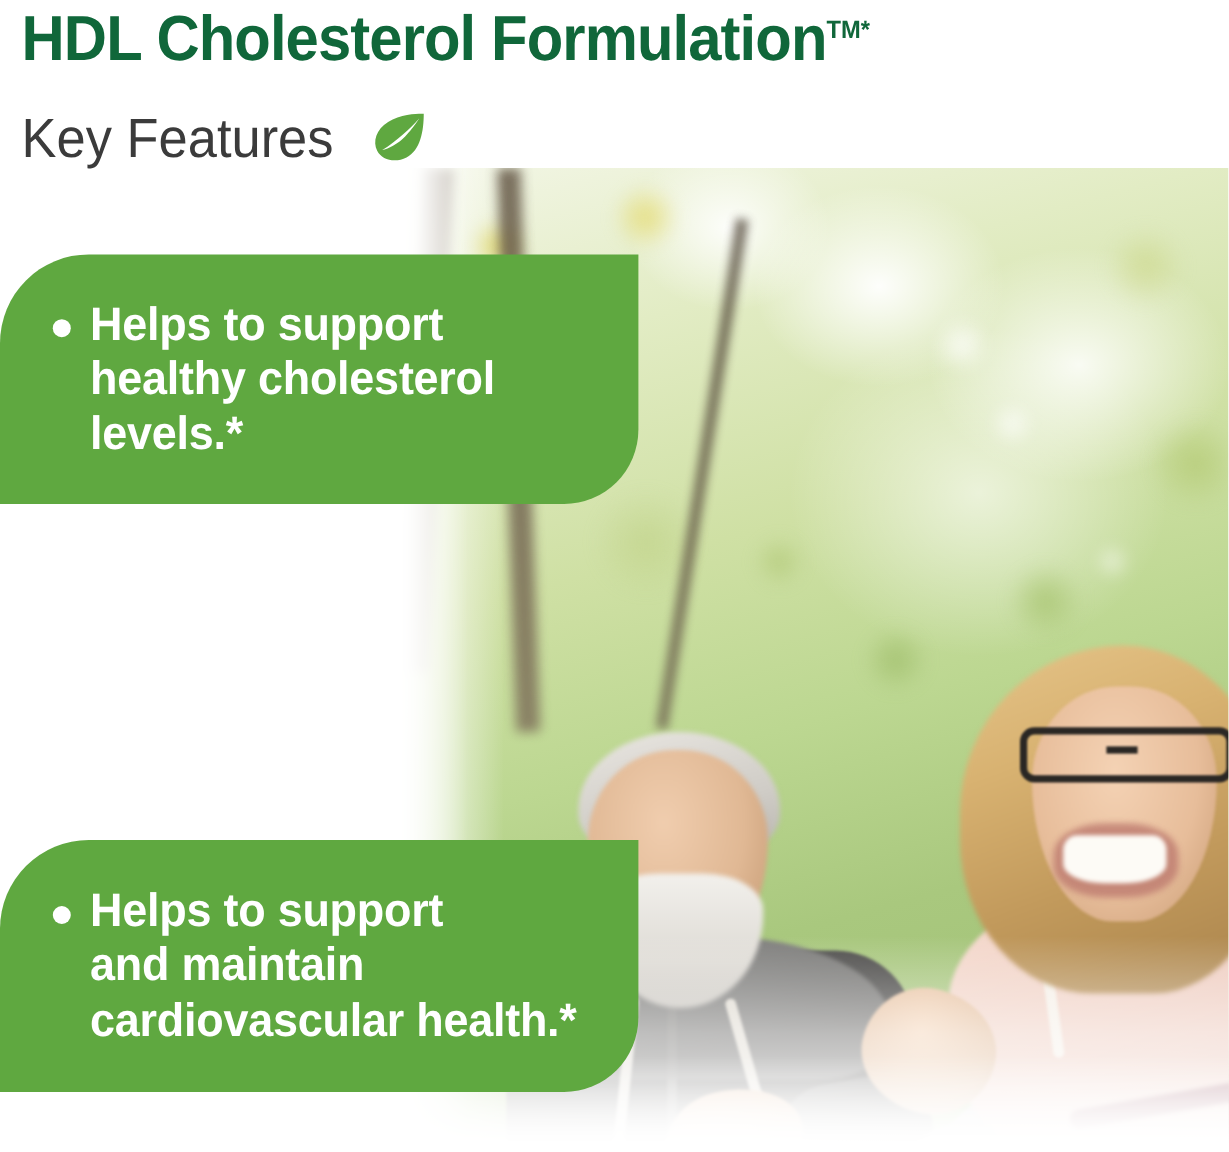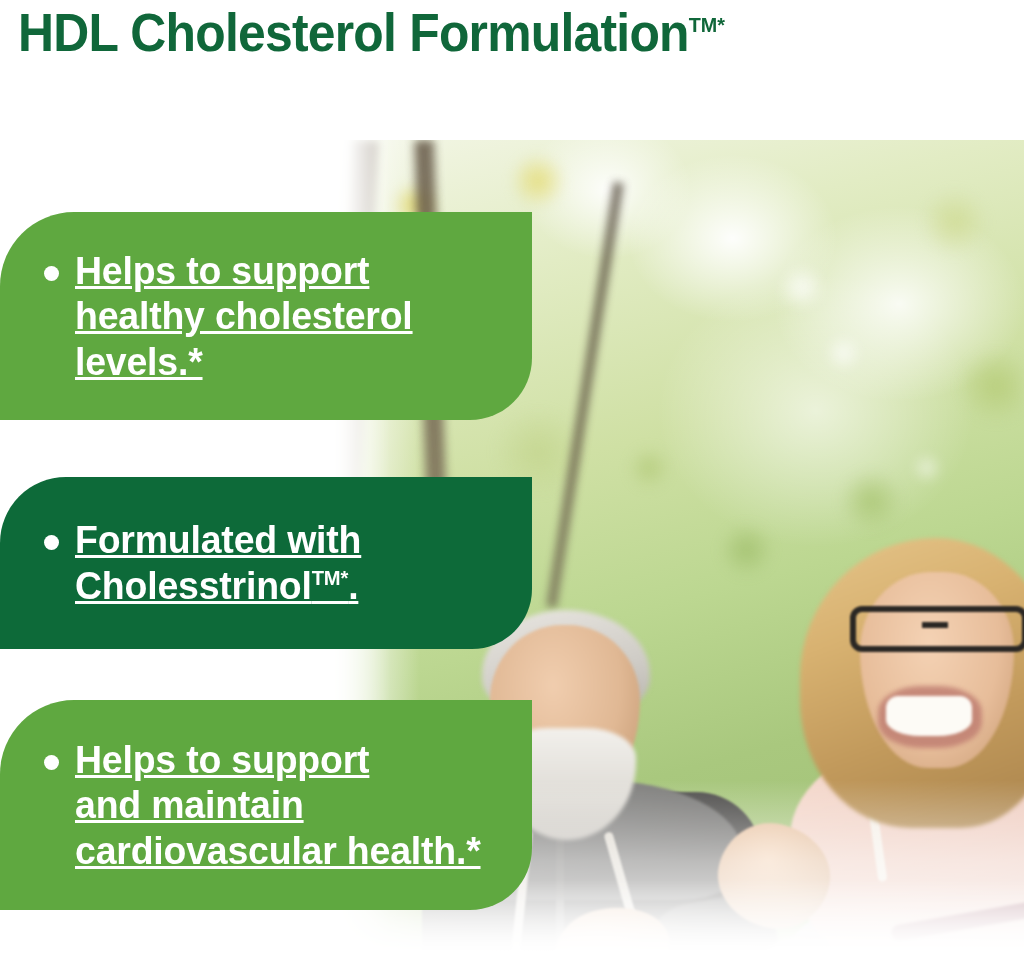--- a/index.html
+++ b/index.html
@@ -246,21 +246,21 @@
     display:flex; align-items:center;
     color:#ffffff;
   }
   .box-1 { top:212px; width:532px; height:208px;
            background:#5fa840; border-radius:74px 0 62px 0; }
   .box-2 { top:477px; width:532px; height:172px;
            background:#0d6a39; border-radius:66px 0 60px 0; }
   .box-3 { top:700px; width:532px; height:210px;
            background:#5fa840; border-radius:74px 0 62px 0; }
 
-  .bullet-row { display:flex; padding-left:44px;text-decoration:underline; }
+  .bullet-row { display:flex; padding-left:44px; }
   .bullet {
     width:15px; height:15px; border-radius:50%;
     background:#ffffff; flex:none;
     margin-top:18px; margin-right:16px;
   }
   .box-text {
     font-size:39px; font-weight:bold; line-height:1.17;
     letter-spacing:-0.2px;
     transform:scaleX(0.96); transform-origin:left top;
     white-space:pre-line;
@@ -305,37 +305,39 @@
     <div class="woman-glasses"></div>
     <div class="woman-glass-bridge"></div>
     <div class="woman-hand"></div>
 
     <div class="photo-left-fade"></div>
     <div class="photo-bottom-fade"></div>
   </div>
 
   <div class="title"><span>HDL Cholesterol Formulation</span><span class="tm">TM*</span></div>
 
+  <div class="subhead-row">
+    <div class="subhead">Key Features</div>
+    <span>
+      <svg class="leaf-icon" viewBox="0 0 48 48" aria-hidden="true">
+        <path d="M45 3C45 3 27 2 14 10C3.5 16.5 0.5 27 4.5 35C8.5 43 20 46 30 41C42 35 45 18 45 3Z" fill="#5fa840"></path>
+        <path d="M41 7C33 16 22 26 9 34.5C9 34.5 16 33 24 27C33 20 41 7 41 7Z" fill="#ffffff"></path>
+      </svg>
+    </span>
+  </div>
 
   <div class="box box-1">
     <div class="bullet-row">
       <span class="bullet"></span>
       <div class="box-text">Helps to support
 healthy cholesterol
 levels.*</div>
     </div>
   </div>
 
-  <div class="box box-2">
-    <div class="bullet-row">
-      <span class="bullet"></span>
-      <div class="box-text"><span>Formulated with
-Cholesstrinol</span><span class="tm">TM*</span><span>.</span></div>
-    </div>
-  </div>
 
   <div class="box box-3">
     <div class="bullet-row">
       <span class="bullet"></span>
       <div class="box-text">Helps to support
 and maintain
 cardiovascular health.*</div>
     </div>
   </div>
 

